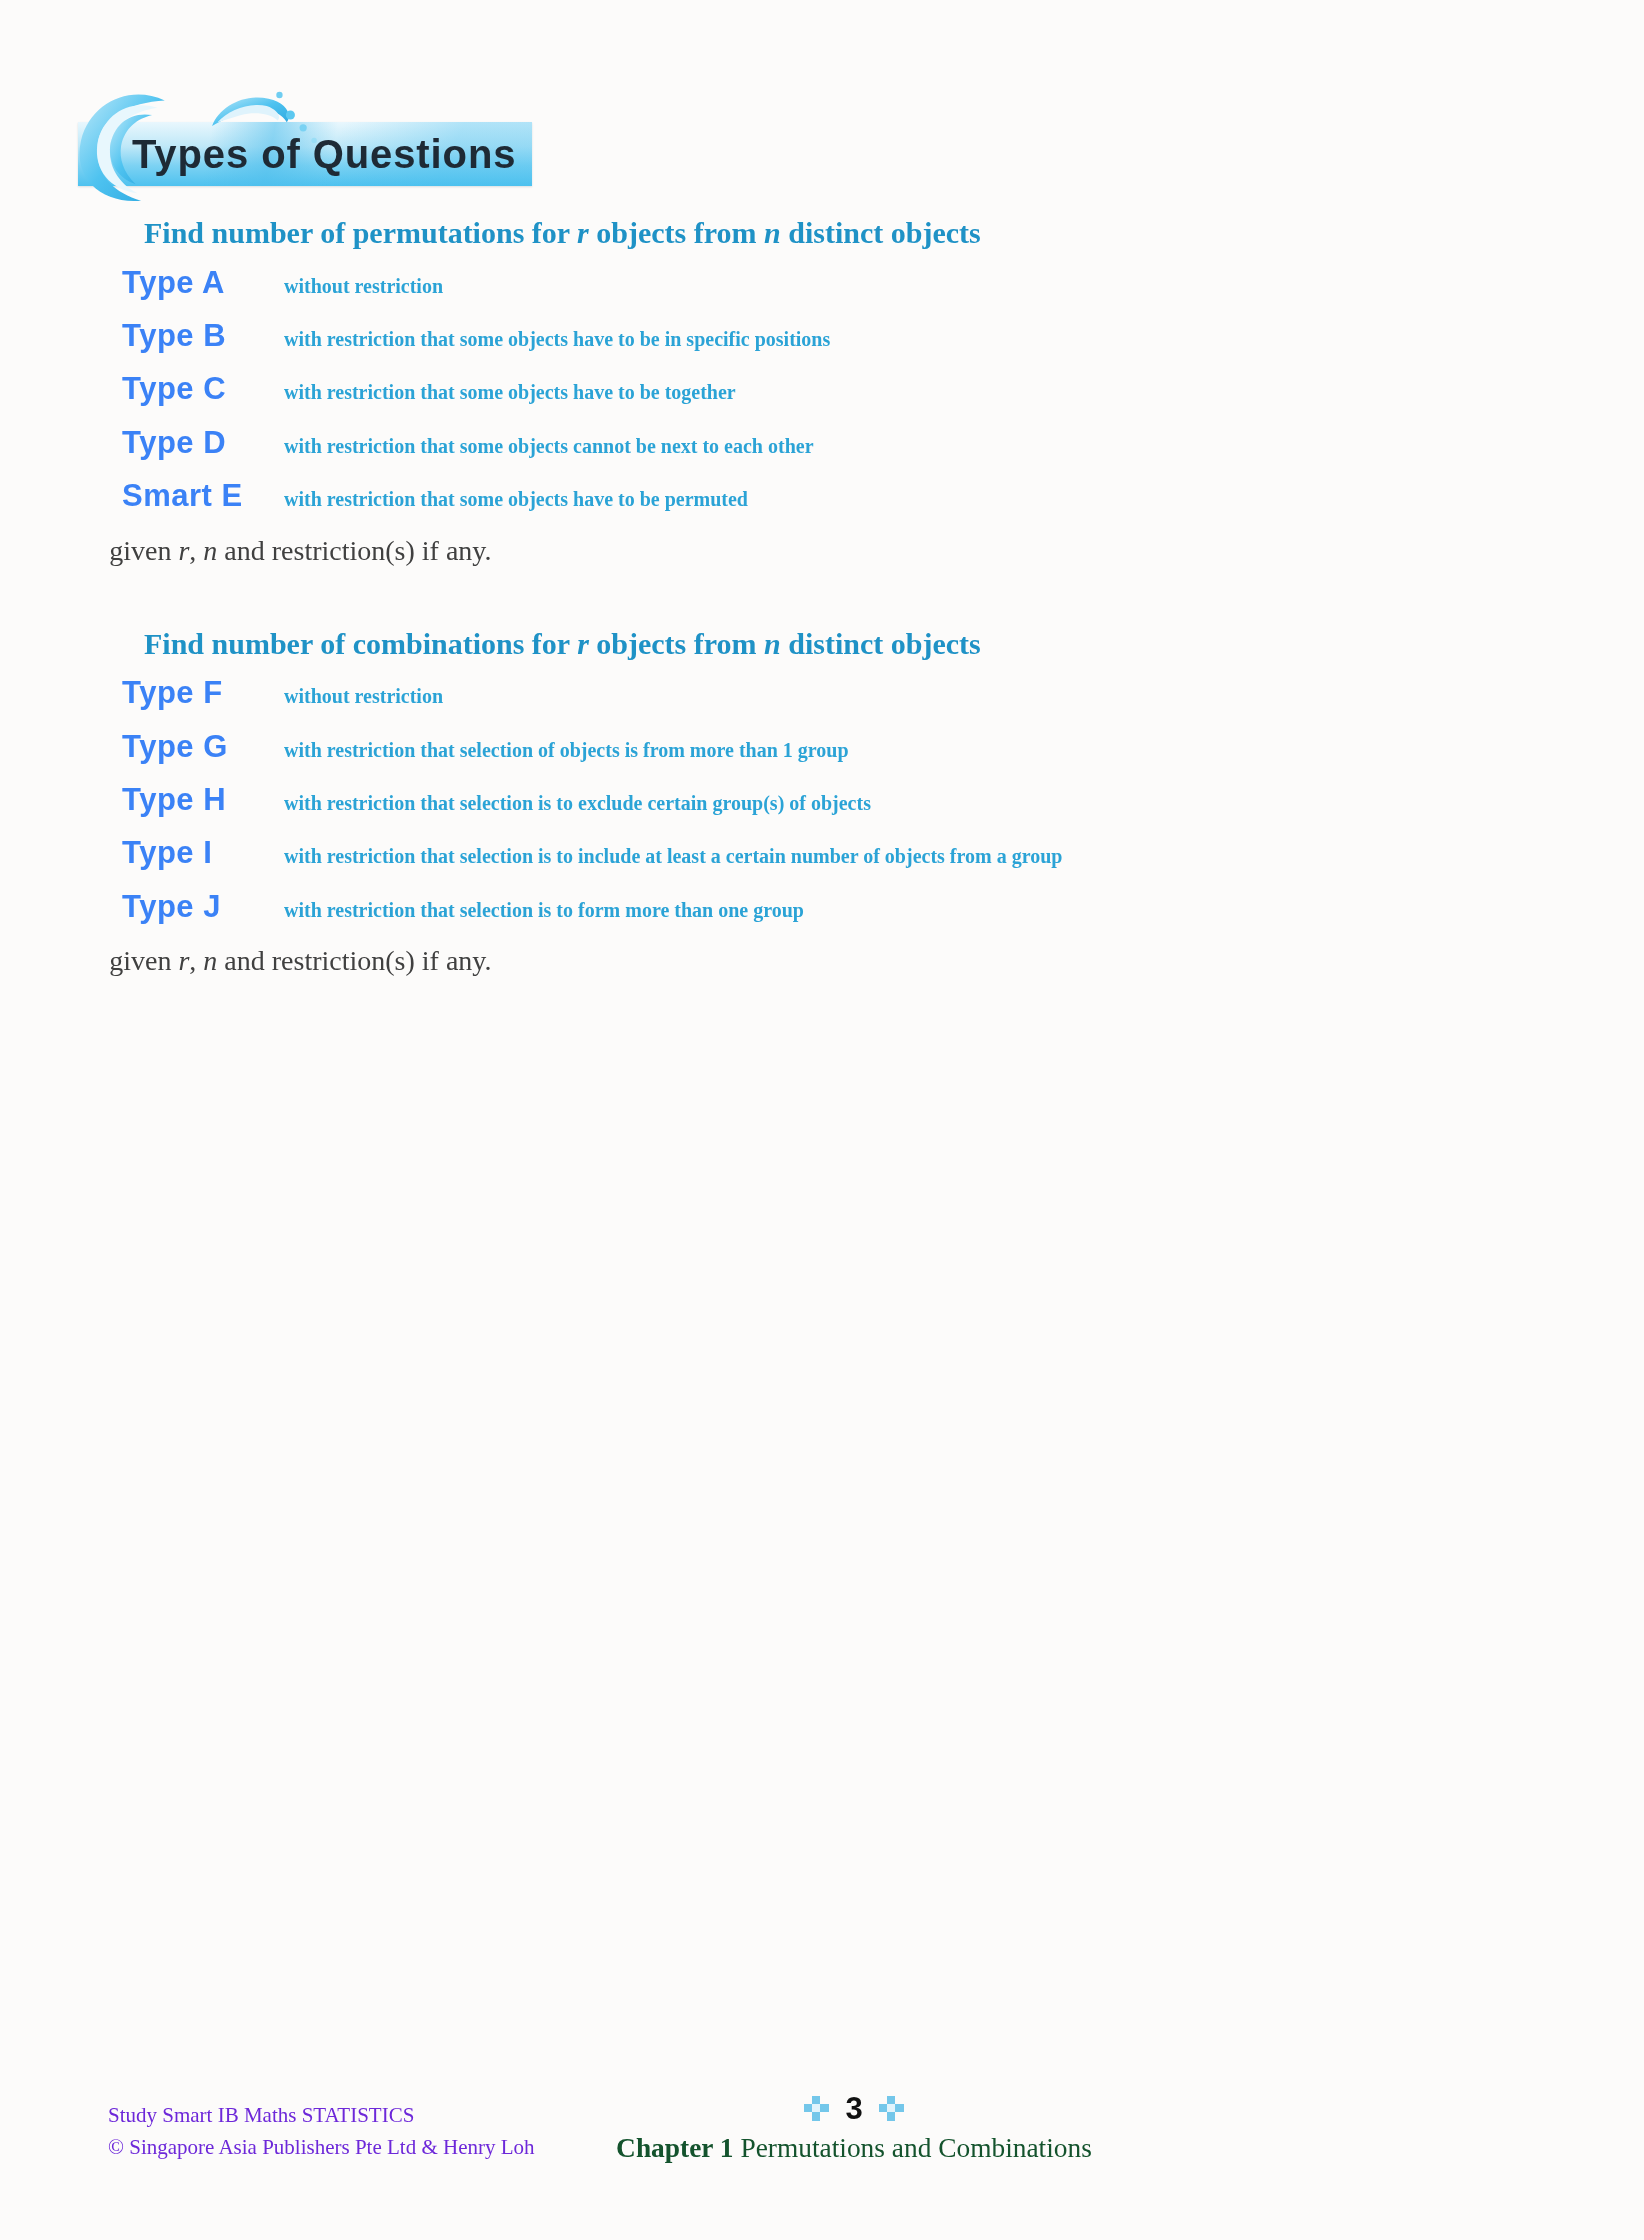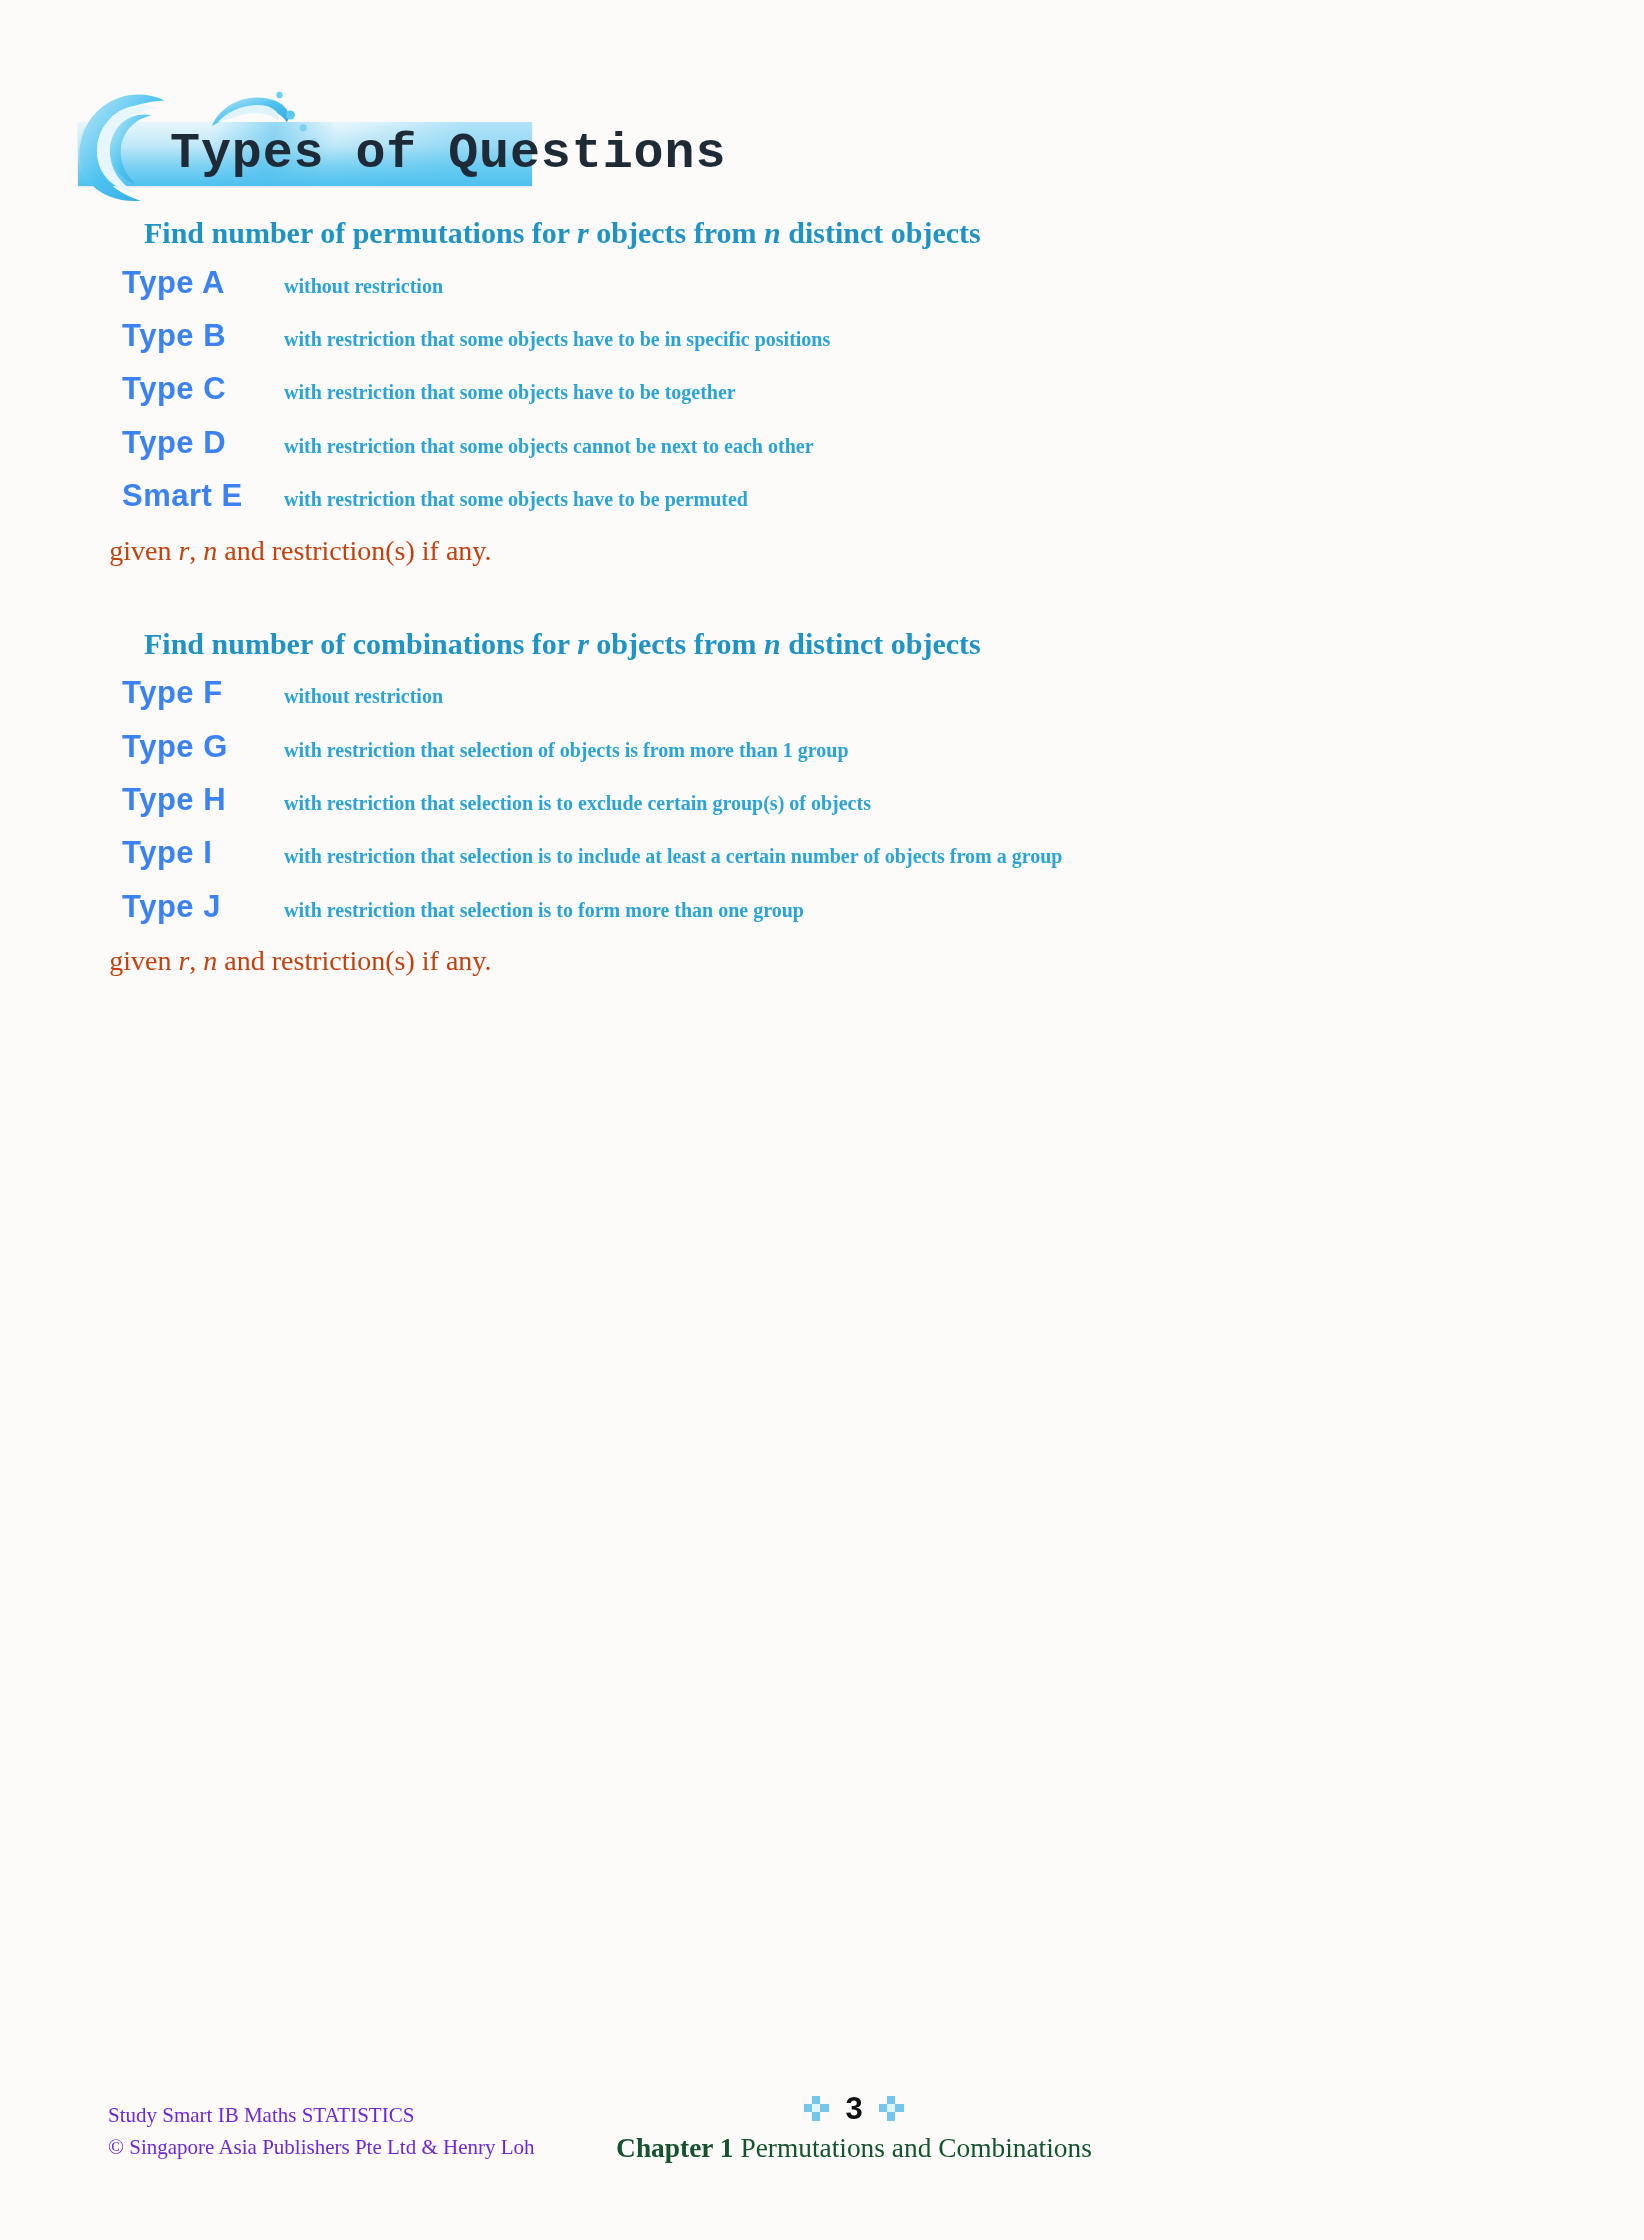--- a/index.html
+++ b/index.html
@@ -22,27 +22,27 @@
       linear-gradient(115deg, rgba(255,255,255,0) 55%, rgba(73,191,238,.35) 80%),
       linear-gradient(180deg,#e9f7fd 0%, #bfe8f8 38%, #7dd2f3 68%, #4ec2ef 100%);
     box-shadow:0 0.9px 1.8px rgba(0,60,90,.15);
   }
   .banner::after{ 
     content:"";position:absolute;left:119px;top:0;width:146px;height:64px;
     background:linear-gradient(100deg, rgba(255,255,255,0) 10%, rgba(78,190,236,.55) 50%, rgba(255,255,255,0) 90%);
   }
   .banner-title{
     position:relative;z-index:3;
-    font-family:Liberation Mono, monospace;
+    font-family:Liberation Sans, sans-serif;
     font-weight:bold;
-    font-size:50px;
+    font-size:40px;
     letter-spacing:0.9px;
     color:#1e2a35;
     line-height:64px;
-    padding-left:92px;
+    padding-left:54px;
     white-space:nowrap;
   }
   .splash{
     position:absolute;left:57px;top:75px;width:292px;height:132px;z-index:2;
     pointer-events:none;
   }
 
   
   .content{
     position:absolute;left:122px;top:214px;width:1297px;
@@ -69,21 +69,21 @@
   }
   .type-desc{
     font-size:20px;font-weight:bold;
     color:#2ba3d6;
     line-height:33px;
     max-width:1087px;
   }
   .footnote{
     margin:1.8px 0 0 -12.8px;
     font-size:28px;
-    color:#c2410c;
+    color:#404040;
     line-height:35px;
   }
   .footnote i{font-style:italic;}
   .section{margin-bottom:57px;}
 
   
   .footer-left{
     position:absolute;left:108px;top:2099px;
     font-size:21px;color:#6d28d9;line-height:32px;
   }

